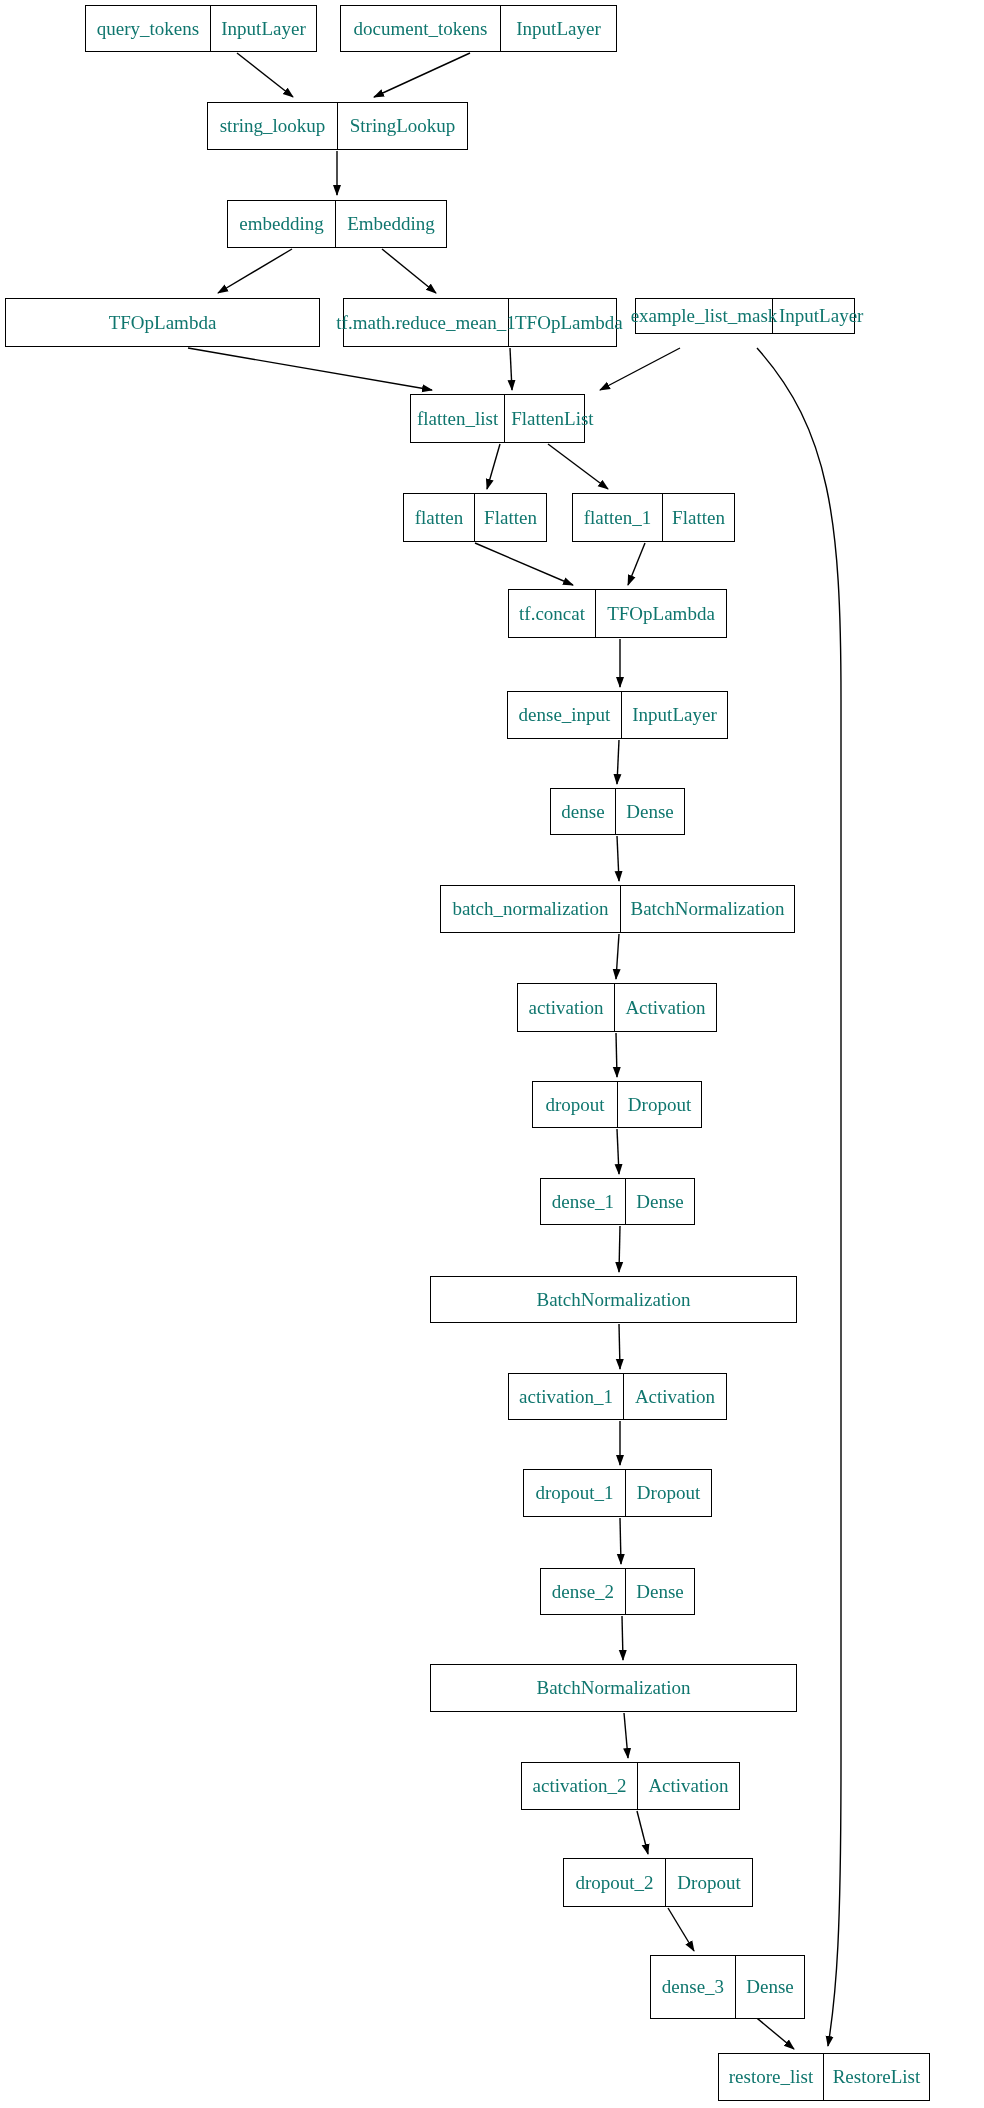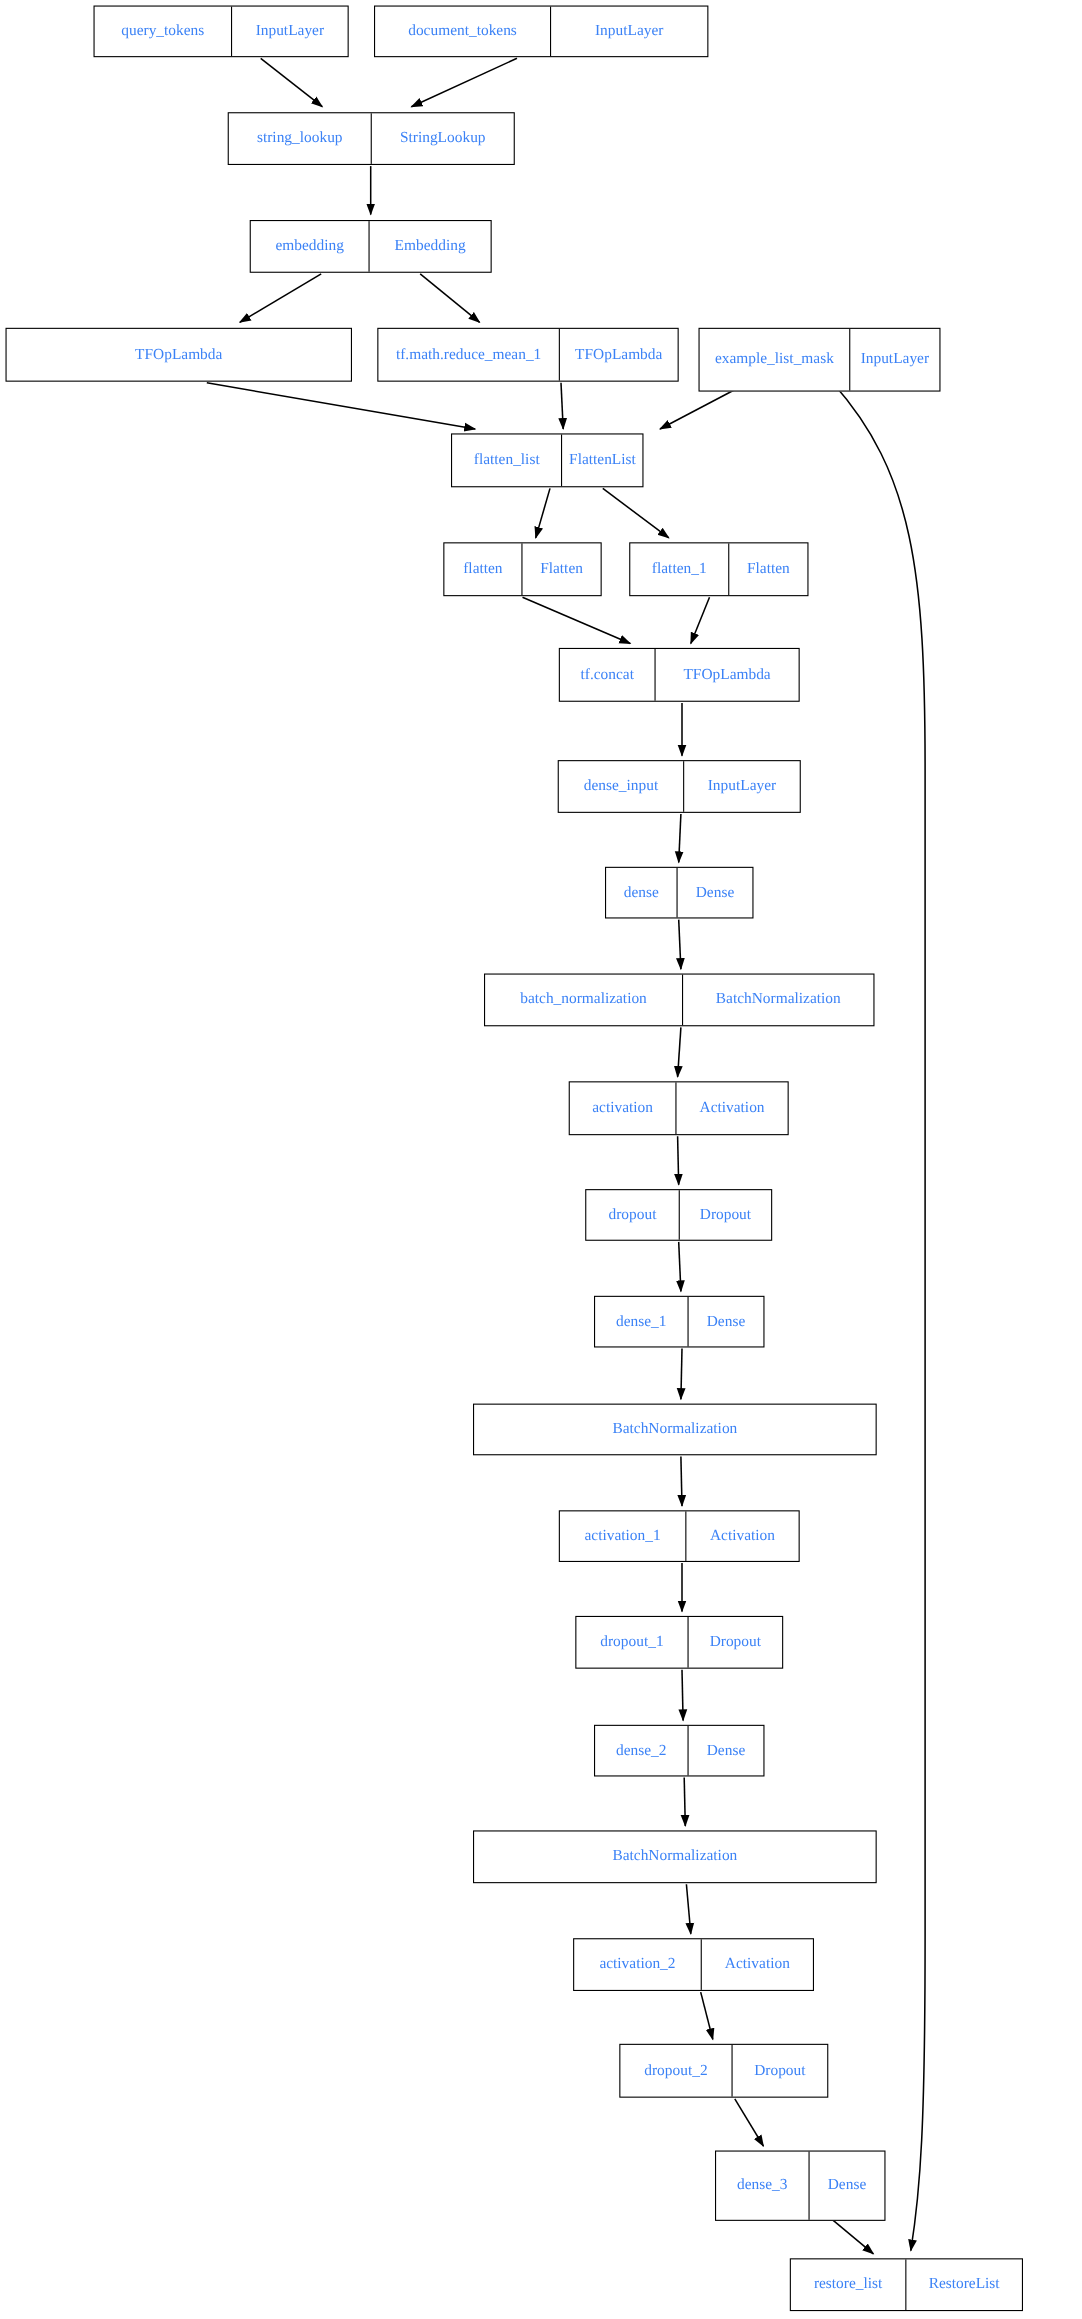--- a/index.html
+++ b/index.html
@@ -12,22 +12,22 @@
   }
   #edge-layer{position:absolute;left:0;top:0;width:984px;height:2108px;z-index:1;}
   .node{
     position:absolute;
     display:flex;
     align-items:stretch;
     background:#ffffff;
     border:1.4px solid #000000;
     box-sizing:border-box;
     z-index:2;
-    font-size:14px;
-    color:#3b82f6;
+    font-size:19px;
+    color:#0f766e;
     white-space:nowrap;
   }
   .node .cell{
     display:flex;align-items:center;justify-content:center;
     box-sizing:border-box;
     padding:0 6px;
   }
   .node .cell.left{border-right:1.4px solid #000000;}
   .node .cell.right{flex:1;}
   #cluster{
@@ -84,40 +84,40 @@
         <line x1="668" y1="1908" x2="694" y2="1951" stroke="#000000" stroke-width="1.4" marker-end="url(#arrow)"></line>
         <line x1="740" y1="2004" x2="794" y2="2049" stroke="#000000" stroke-width="1.4" marker-end="url(#arrow)"></line>
         <path d="M 757 348 C 830 430 841 520 841 700 L 841 1760 C 841 1930 837 1990 828 2046" fill="none" stroke="#000000" stroke-width="1.4" marker-end="url(#arrow)"></path>
       </g>
   </svg>
   <div id="nodes">
       <div class="node" style="left: 85px; top: 5px; width: 232px; height: 47px;">
         <span class="cell left" style="width: 125px;">query_tokens</span>
         <span class="cell right">InputLayer</span>
       </div>
-      <div class="node" style="left: 340px; top: 5px; width: 304px; height: 47px;">
+      <div class="node" style="left: 340px; top: 5px; width: 277px; height: 47px;">
         <span class="cell left" style="width: 160px;">document_tokens</span>
         <span class="cell right">InputLayer</span>
       </div>
       <div class="node" style="left: 207px; top: 102px; width: 261px; height: 48px;">
         <span class="cell left" style="width: 130px;">string_lookup</span>
         <span class="cell right">StringLookup</span>
       </div>
       <div class="node" style="left: 227px; top: 200px; width: 220px; height: 48px;">
         <span class="cell left" style="width: 108px;">embedding</span>
         <span class="cell right">Embedding</span>
       </div>
       <div class="node" style="left: 5px; top: 298px; width: 315px; height: 49px;">
         <span class="cell right">TFOpLambda</span>
       </div>
       <div class="node" style="left: 343px; top: 298px; width: 274px; height: 49px;">
         <span class="cell left" style="width: 165px;">tf.math.reduce_mean_1</span>
         <span class="cell right">TFOpLambda</span>
       </div>
-      <div class="node" style="left: 635px; top: 298px; width: 220px; height: 58px; font-family: Liberation Serif, serif;">
+      <div class="node" style="left: 635px; top: 298px; width: 220px; height: 36px; font-family: Liberation Serif, serif;">
         <span class="cell left" style="width: 137px;">example_list_mask</span>
         <span class="cell right">InputLayer</span>
       </div>
       <div class="node" style="left: 410px; top: 394px; width: 175px; height: 49px;">
         <span class="cell left" style="width: 102px;">flatten_list</span>
         <span class="cell right">FlattenList</span>
       </div>
       <div class="node" style="left: 403px; top: 493px; width: 144px; height: 49px;">
         <span class="cell left" style="width: 71px;">flatten</span>
         <span class="cell right">Flatten</span>

